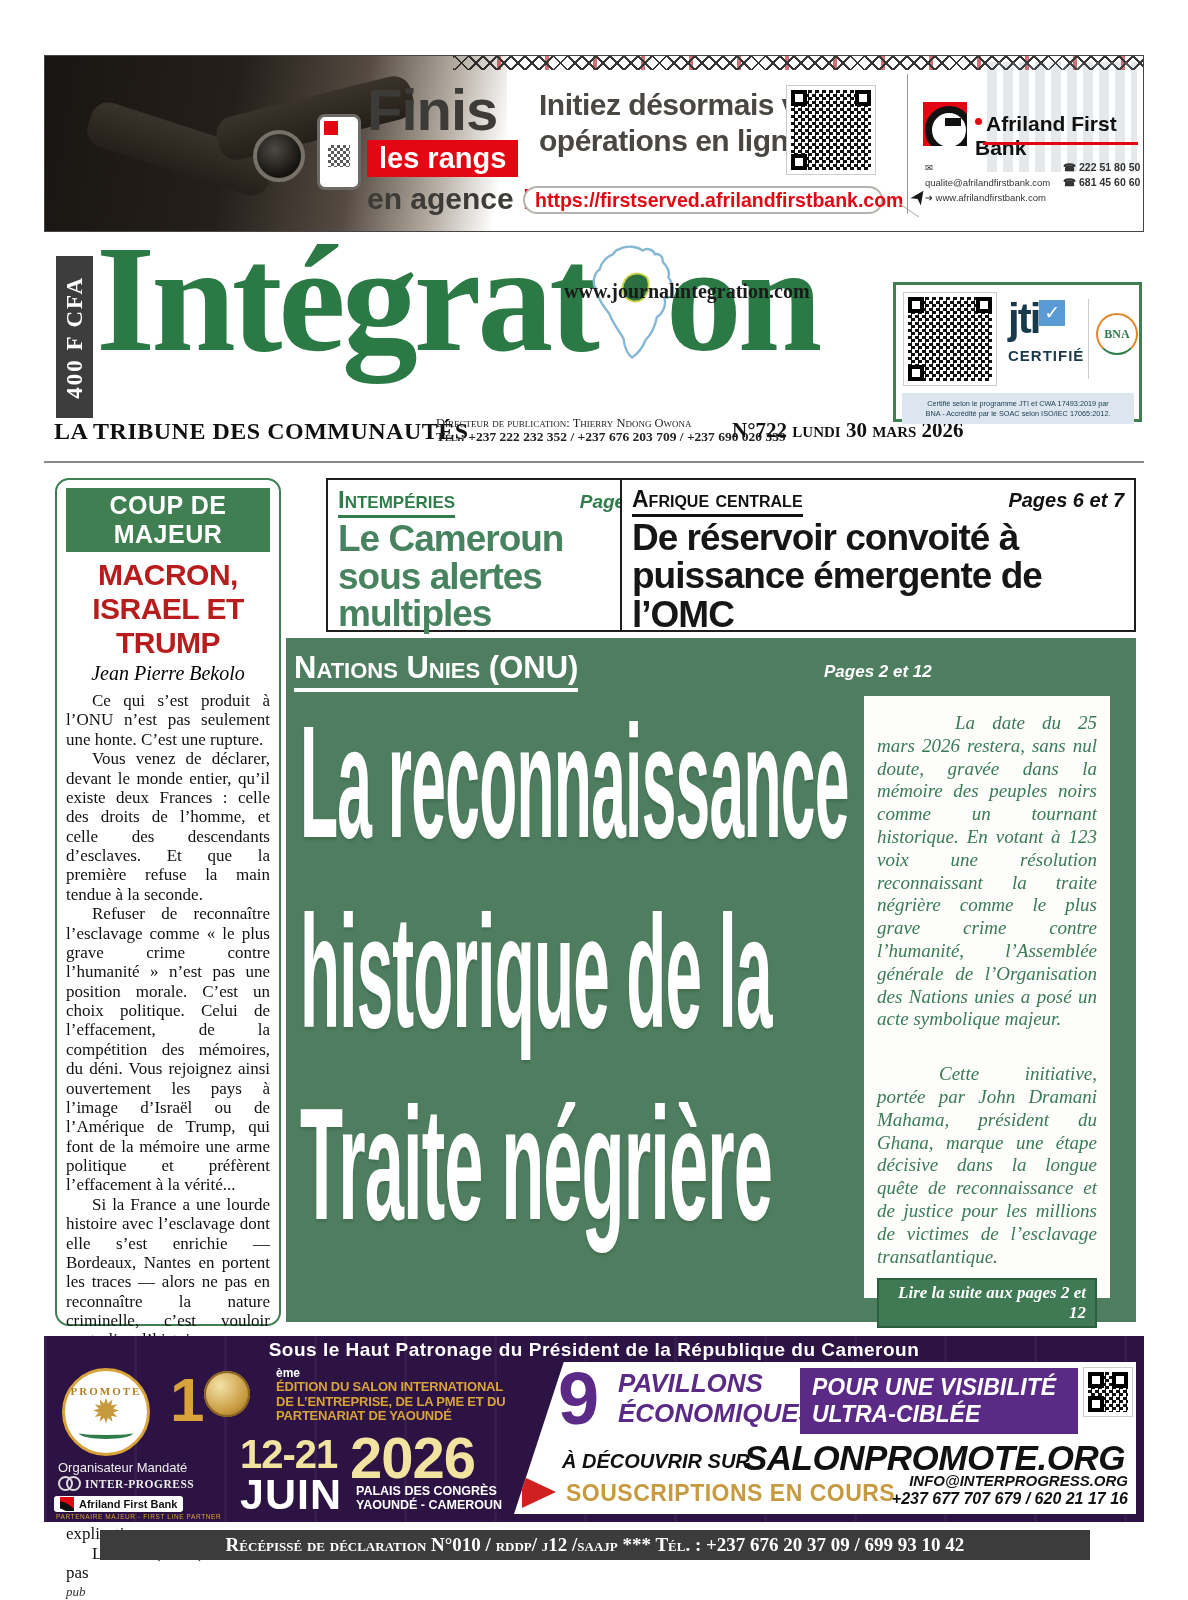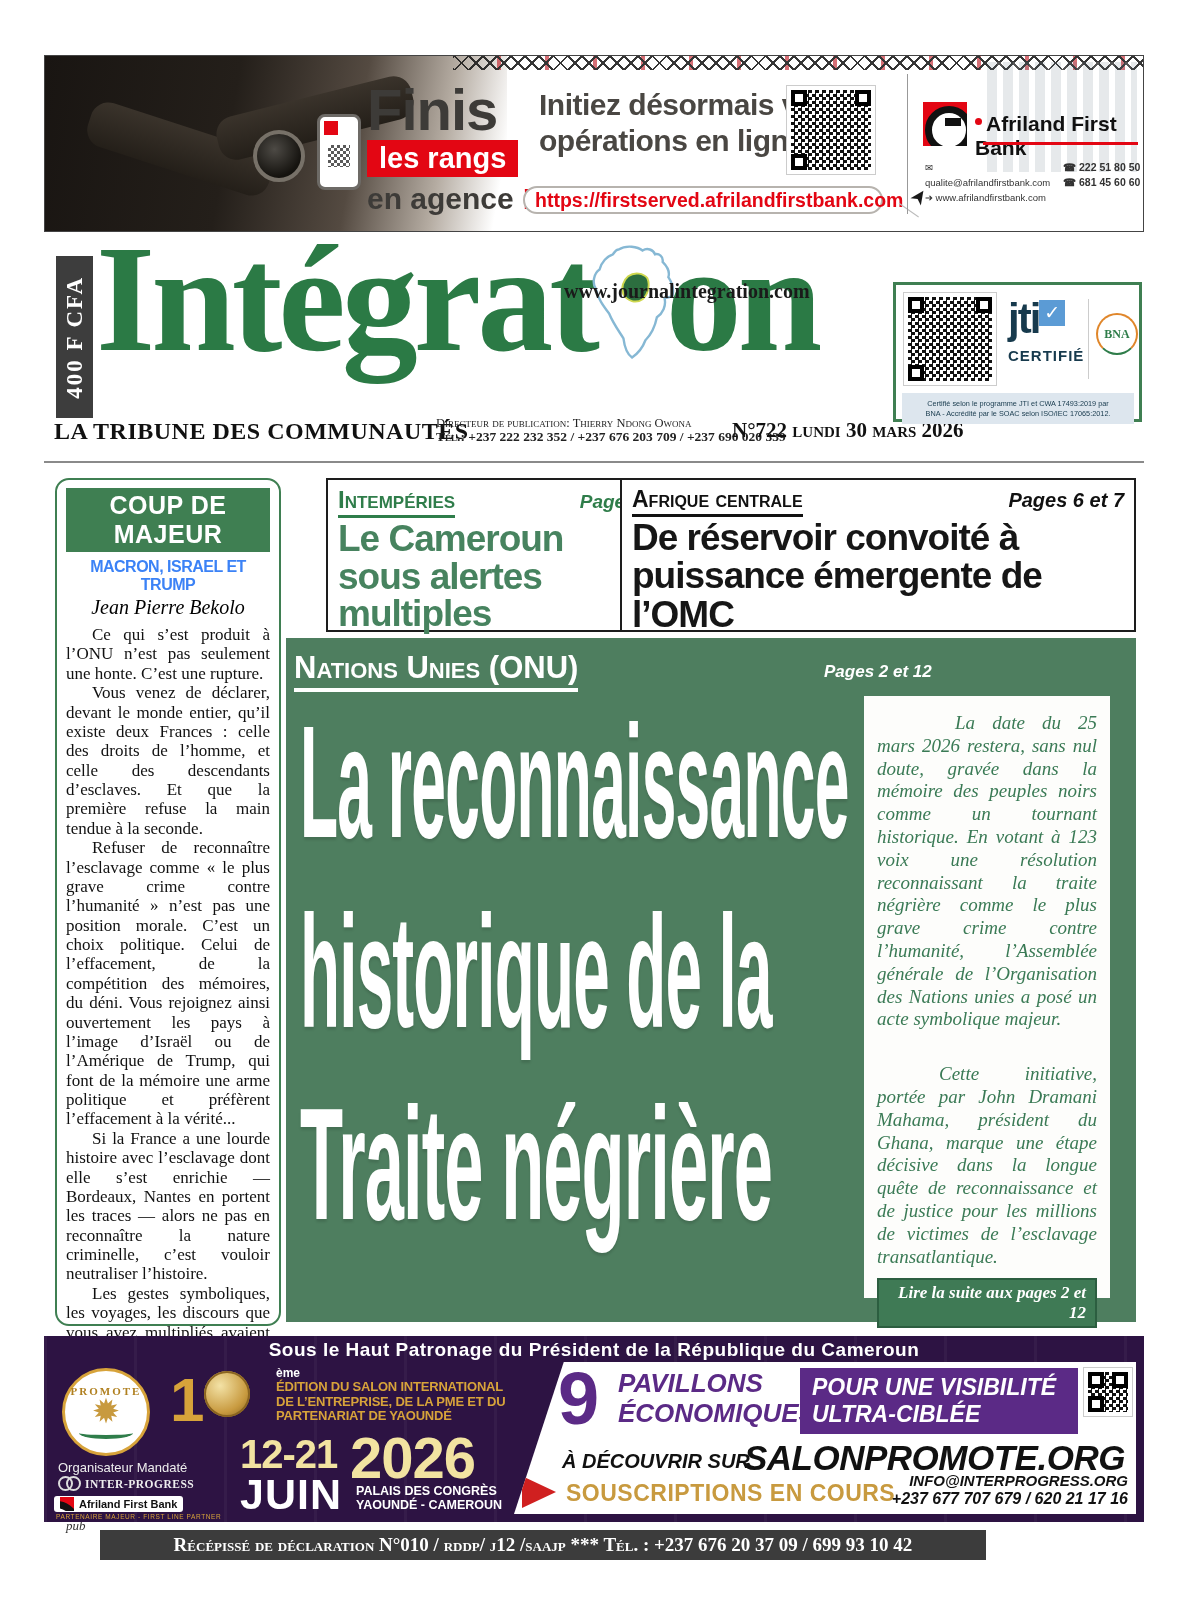--- a/index.html
+++ b/index.html
@@ -67,21 +67,21 @@
   .jti-check { display:inline-block; width:26px; height:26px; background:#5b9bd5; color:#fff; font-size:19px; text-align:center; line-height:26px; vertical-align:14px; }
   .jti-cert { color:#173a4d; font-weight:bold; font-size:15px; letter-spacing:1px; font-family:"Liberation Sans",sans-serif; }
   .bna-badge { width:42px; height:42px; border-radius:50%; border:2.5px solid #e0862a; color:#2f7d4a; font-weight:bold;
       font-size:12px; display:flex; align-items:center; justify-content:center; background:#fff; border-bottom-color:#2f7d4a; }
   .jti-note { left:6px; top:108px; width:232px; background:#dde6ee; color:#173a4d; font-size:7.3px; line-height:9.5px;
       font-family:"Liberation Sans",sans-serif; padding:6px 4px; text-align:center; }
 
   
   #left-col { left:55px; top:478px; width:226px; height:848px; border:2px solid #3f7f52; border-radius:14px; background:#fff; padding:8px 9px; }
   .cdg-banner { background:#3f7f52; color:#fff; font-weight:bold; font-size:25px; text-align:center; padding:3px 0; letter-spacing:.5px; }
-  .cdg-title { color:#3b82f6; font-weight:bold; font-size:16px; text-align:center; margin-top:6px; letter-spacing:-.5px; }
+  .cdg-title { color:#b91c1c; font-weight:bold; font-size:30px; text-align:center; margin-top:6px; letter-spacing:-.5px; }
   .cdg-author { font-style:italic; font-size:20px; text-align:center; margin:2px 0 6px; }
   .cdg-body p { font-size:17px; line-height:1.14; text-align:justify; text-indent:26px; color:#111; }
   .pub-tag { font-style:italic; font-size:13px; color:#333; }
 
   
   .story-box { border:2px solid #1d1d1d; background:#fff; padding:6px 10px; }
   .kicker-row { display:flex; justify-content:space-between; align-items:baseline; }
   .kicker { font-weight:bold; font-variant:small-caps; border-bottom:3px solid currentColor; padding-bottom:1px; }
   #mid-box { left:286px; top:478px; width:327px; height:154px;margin-left:40px; }
   #mid-box .kicker { color:#2f7d4a; font-size:24px; font-family:"Liberation Sans",sans-serif; }
@@ -139,21 +139,21 @@
   .vis-box { background:#5b2a86; color:#fff; padding:6px 12px; }
   .vis-box div { font-weight:bold; font-style:italic; font-size:23px; font-family:"Liberation Sans",sans-serif; line-height:27px;}
   .discover { color:#111; font-weight:bold; font-style:italic; font-size:20px; font-family:"Liberation Sans",sans-serif;}
   .big-site { color:#111; font-weight:bold; font-style:italic; font-size:35px; font-family:"Liberation Sans",sans-serif; letter-spacing:-.5px;}
   .red-arrow { width:0; height:0; border-top:16px solid transparent; border-bottom:16px solid transparent; border-left:34px solid #d02020; }
   .subs { color:#c89a3f; font-weight:bold; font-size:23px; font-family:"Liberation Sans",sans-serif; letter-spacing:.5px;}
   .ad-email { color:#111; font-weight:bold; font-style:italic; font-size:15px; font-family:"Liberation Sans",sans-serif;}
   .ad-phones { color:#111; font-weight:bold; font-style:italic; font-size:16px; font-family:"Liberation Sans",sans-serif;}
 
   
-  #footer-bar { left:100px; top:1530px; width:886px; height:30px; background:#3c3c3c; color:#fff; text-align:center;
+  #footer-bar { left:100px; top:1530px; width:990px; height:30px; background:#3c3c3c; color:#fff; text-align:center;
       font-variant:small-caps; font-weight:bold; font-size:19px; line-height:30px; }
 </style>
 </head>
 <body>
 
 <div class="page">
 
   <div class="abs" id="top-ad">
     <div class="abs ad-photo">
       <div class="abs arm" style="left:40px;top:70px;width:190px;height:46px;transform:rotate(18deg);"></div>

